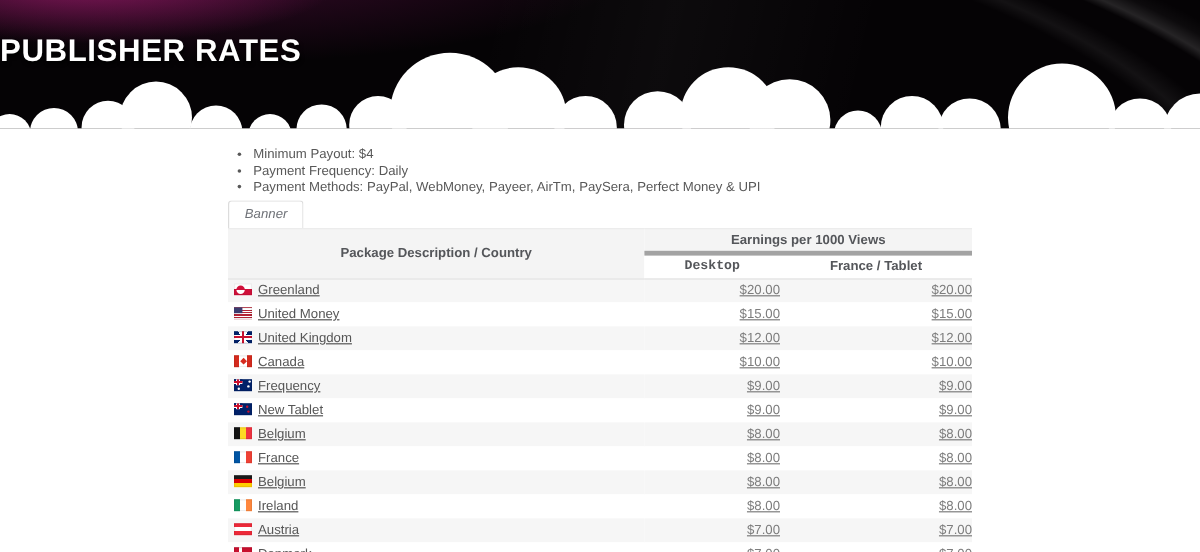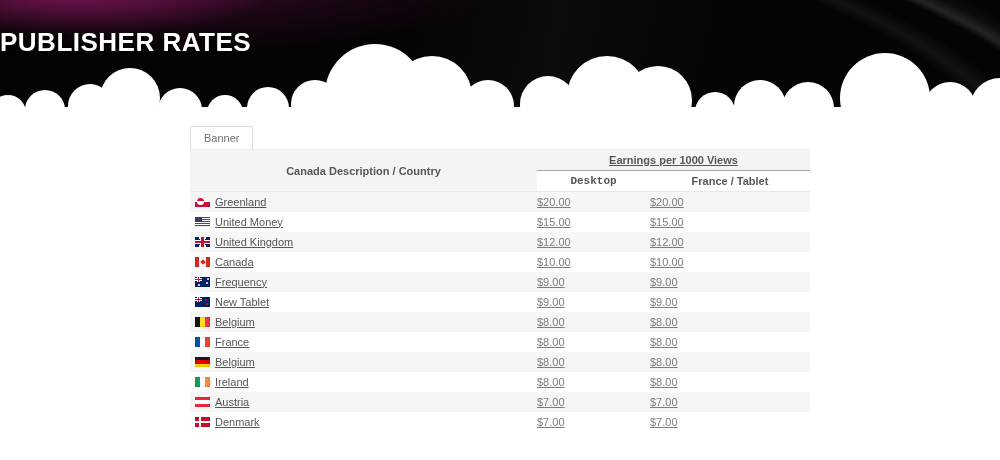--- a/index.html
+++ b/index.html
@@ -37,21 +37,21 @@
 
   
   .content { width: 620px; margin-left: 190px; }
 
   .info-list {
     margin: 16px 0 0 0; padding-left: 21px;
     font-size: 11px; line-height: 13.5px; color: #585858;
     list-style: disc outside;
   }
 
-  .tabs { margin-top: 19px; }
+  .tabs { margin-top: 3px; font-style: italic; }
   .tab {
     display: inline-block;
     padding: 5px 13px;
     border: 1px solid #dcdcdc; border-bottom: none;
     border-radius: 3px 3px 0 0;
     background: #ffffff;
     font-size: 11px; color: #6e7177;
     cursor: pointer;
   }
 
@@ -61,32 +61,31 @@
     font-size: 11px; color: #555555;
     border-top: 1px solid #ececec;
   }
   thead th { font-weight: bold; color: #54565a; text-align: center; }
   .th-country {
     background: #f4f4f4; width: 347px;
     border-bottom: 1px solid #e8e8e8;
   }
   .th-group {
     background: #f4f4f4; height: 21px; padding: 0;
-    border-bottom: 1px solid #a3a3a3;
-    text-decoration: underline;
+    border-bottom: 4px solid #a3a3a3;
   }
   .th-sub { background: #ffffff; height: 21px; border-bottom: 1px solid #e8e8e8; }
   .th-sub.w-desktop { width: 113px; font-family: Liberation Mono, monospace; }
   .th-sub.w-mobile  { width: 160px; }
 
   tbody td { height: 20px; padding: 0; text-decoration: underline; }
   tbody tr:nth-child(odd) { background: #f6f6f6; }
   tbody tr:nth-child(even) { background: #ffffff; }
   td.c-country { padding-left: 5px; white-space: nowrap; color: #565656; }
-  td.c-val { text-align: left; color: #7d7d7d; }
+  td.c-val { text-align: right; color: #7d7d7d; }
 
   
   .flag {
     display: inline-block; width: 15px; height: 10px;
     position: relative; vertical-align: -1px; margin-right: 5px;
     box-shadow: inset 0 0 0 1px rgba(0,0,0,.07);
     overflow: hidden;
   }
   .flag-gl { background: linear-gradient(to bottom,#ffffff 0 50%,#d0103a 50% 100%); }
   .flag-gl::before { content:""; position:absolute; left:2px; top:1.5px; width:7px; height:7px; border-radius:50%;
@@ -146,29 +145,34 @@
       <span style="left: 695px; top: 92px; height: 40px; width: 40px;"></span>
       <span style="left: 734px; top: 80px; height: 52px; width: 52px;"></span>
       <span style="left: 782px; top: 82px; height: 52px; width: 52px;"></span>
       <span style="left: 840px; top: 53px; height: 90px; width: 90px;"></span>
       <span style="left: 924px; top: 82px; height: 52px; width: 52px;"></span>
       <span style="left: 970px; top: 78px; height: 60px; width: 60px;"></span>
     </div>
 </header>
 
 <main class="content">
+  <ul class="info-list">
+    <li>Minimum Payout: $4</li>
+    <li>Payment Frequency: Daily</li>
+    <li>Payment Methods: PayPal, WebMoney, Payeer, AirTm, PaySera, Perfect Money &amp; UPI</li>
+  </ul>
 
   <div class="tabs">
     <div class="tab">Banner</div>
   </div>
 
   <table class="rates">
     <thead>
       <tr>
-        <th rowspan="2" class="th-country">Canada Description / Country</th>
+        <th rowspan="2" class="th-country">Package Description / Country</th>
         <th colspan="2" class="th-group">Earnings per 1000 Views</th>
       </tr>
       <tr>
         <th class="th-sub w-desktop">Desktop</th>
         <th class="th-sub w-mobile">France / Tablet</th>
       </tr>
     </thead>
     <tbody>
         <tr>
           <td class="c-country"><span class="flag flag-gl"></span><span>Greenland</span></td>

